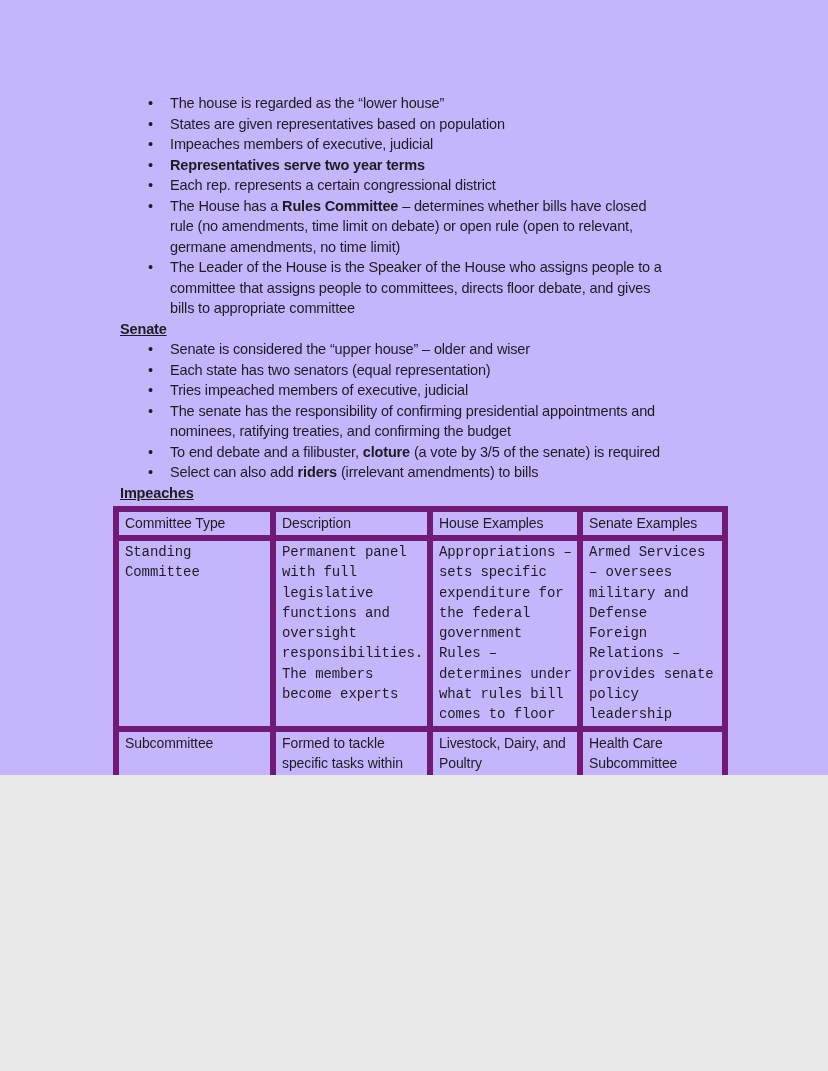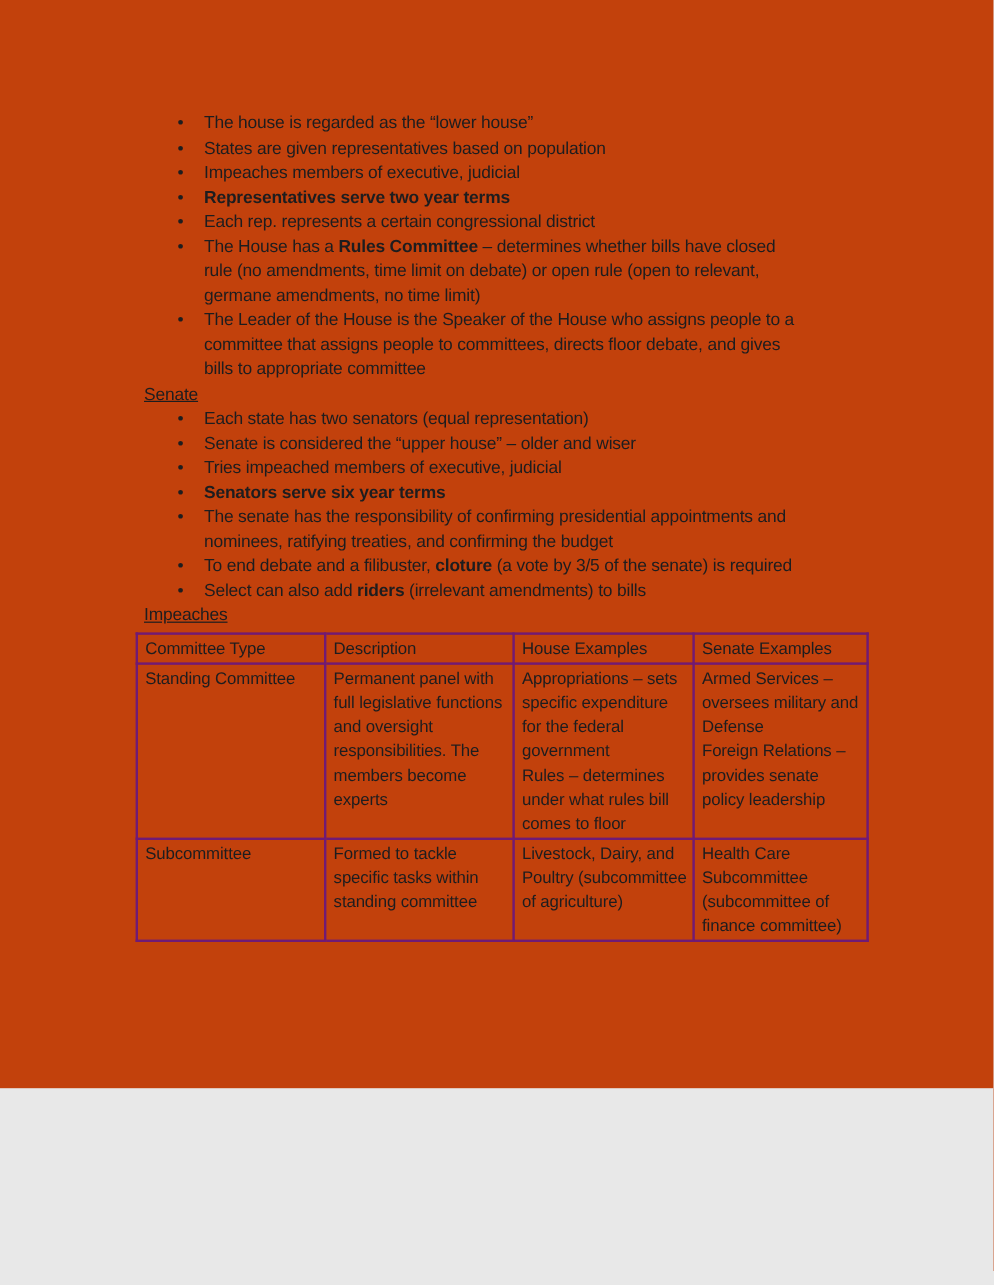--- a/index.html
+++ b/index.html
@@ -1,20 +1,20 @@
 <!DOCTYPE html>
 <html><head>
 <meta charset="utf-8">
 <style>
   html, body { margin: 0; padding: 0; background: #e8e8e8; }
   .page {
     position: relative;
     width: 828px;
-    height: 907px;
-    background: #c2410c;
+    height: 775px;
+    background: #c4b5fd;
     overflow: hidden;
     font-family: "Liberation Sans", "DejaVu Sans", sans-serif;
     color: #1d1d1f;
   }
   .doc {
     position: absolute;
     left: 120px;
     top: 93px;
     width: 552px;
     font-size: 14.5px;
@@ -28,43 +28,43 @@
   }
   ul.bullets li { position: relative; }
   ul.bullets li::before {
     content: "\2022";
     position: absolute;
     left: -22px;
     top: 0;
   }
   .heading {
     text-decoration: underline;
-    font-weight: 400;
+    font-weight: 700;
   }
   .b { font-weight: 700; }
   table.committees {
     border-collapse: collapse;
     table-layout: fixed;
     width: 609px;
     margin-left: -7px;
     margin-top: 3px;
     letter-spacing: -0.1px;
   }
   table.committees th,
   table.committees td {
-    border: 2px solid #701a75;
+    border: 6px solid #701a75;
     vertical-align: top;
     text-align: left;
     font-weight: 400;
     font-size: 14px;
     line-height: 20.3px;
     padding: 1px 4px 1px 6px;
   }
   table.committees th { height: 21px; }
-  table.committees tr.row-standing td { height: 138px; }
+  table.committees tr.row-standing td { height: 138px; font-family: Liberation Mono, monospace; }
   table.committees tr.row-sub td { height: 79px; }
   table.committees tr.row-select td { height: 79px; }
   table.committees td div { margin: 0; }
   .pageno {
     position: absolute;
     left: 687px;
     top: 1048px;
     font-family: "Liberation Serif", "DejaVu Serif", serif;
     font-size: 16px;
     color: #222222;
@@ -83,24 +83,23 @@
       <li><span>Impeaches members of executive, judicial</span></li>
       <li><span class="b">Representatives serve two year terms</span></li>
       <li><span>Each rep. represents a certain congressional district</span></li>
       <li><span>The House has a </span><span class="b">Rules Committee</span><span> – determines whether bills have closed rule (no amendments, time limit on debate) or open rule (open to relevant, germane amendments, no time limit)</span></li>
       <li><span>The Leader of the House is the Speaker of the House who assigns people to a committee that assigns people to committees, directs floor debate, and gives bills to appropriate committee</span></li>
     </ul>
 
     <div class="heading">Senate</div>
 
     <ul class="bullets">
+      <li><span>Senate is considered the “upper house” – older and wiser</span></li>
       <li><span>Each state has two senators (equal representation)</span></li>
-      <li><span>Senate is considered the “upper house” – older and wiser</span></li>
       <li><span>Tries impeached members of executive, judicial</span></li>
-      <li><span class="b">Senators serve six year terms</span></li>
       <li><span>The senate has the responsibility of confirming presidential appointments and nominees, ratifying treaties, and confirming the budget</span></li>
       <li><span>To end debate and a filibuster, </span><span class="b">cloture</span><span> (a vote by 3/5 of the senate) is required</span></li>
       <li><span>Select can also add </span><span class="b">riders</span><span> (irrelevant amendments) to bills</span></li>
     </ul>
 
     <div class="heading">Impeaches</div>
 
 
     <table class="committees">
       <colgroup>

